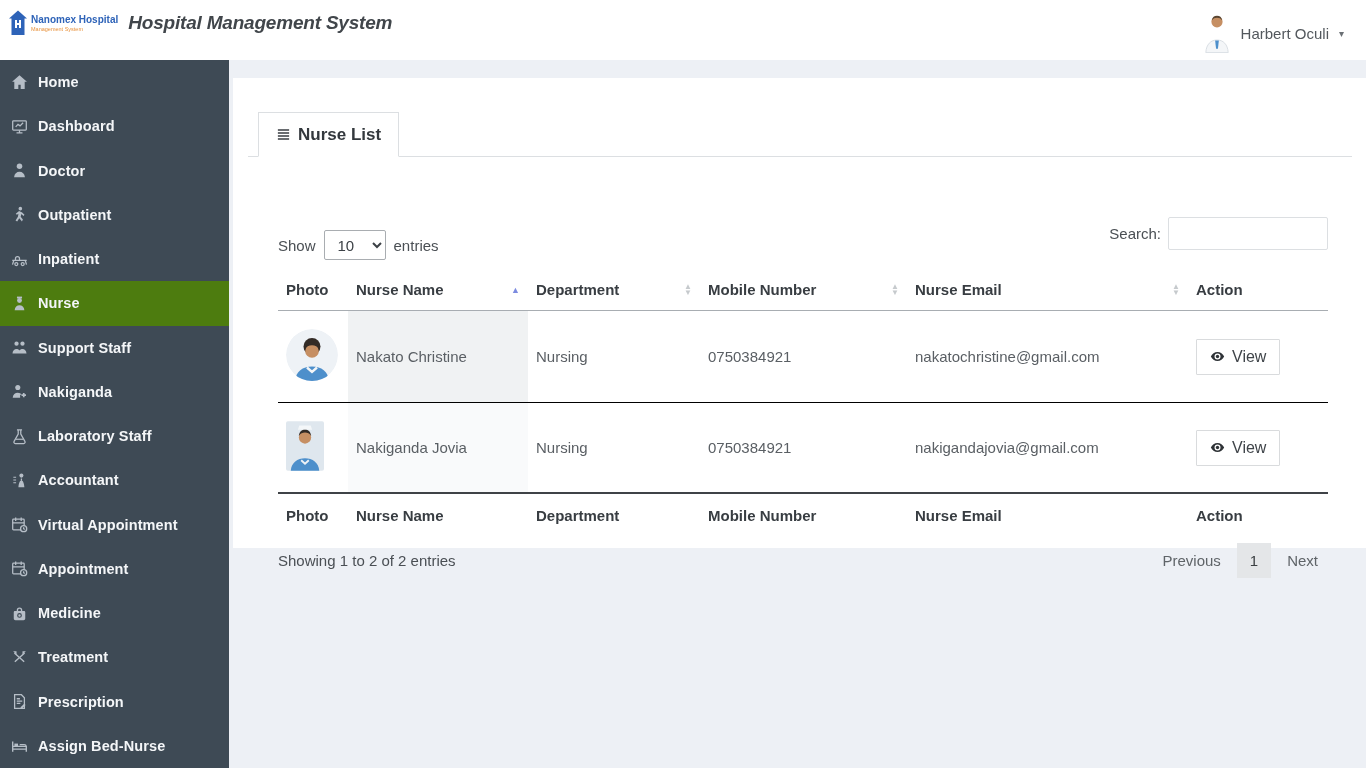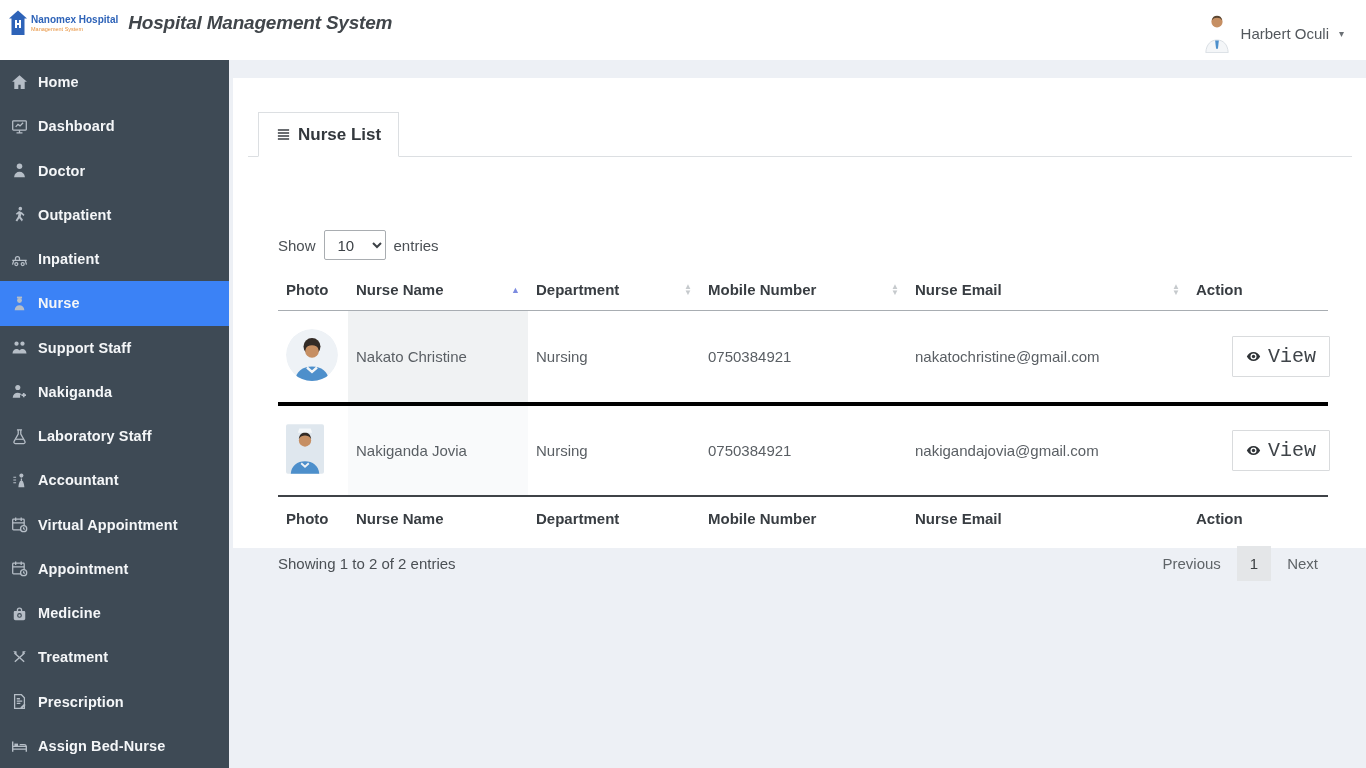--- a/index.html
+++ b/index.html
@@ -18,21 +18,21 @@
   .logo-line2 { font-size:5.5px; color:#e8923d; font-style:normal; }
   .app-title { font-size:19px; font-weight:bold; color:#41464b; letter-spacing:-0.2px;font-style:italic; }
   .user-menu { display:flex; align-items:center; gap:10px; cursor:pointer; padding-top:20px; }
   .user-avatar svg { width:28px; height:40px; display:block; }
   .user-name { font-size:15px; color:#53585d; }
   .caret { font-size:10px; color:#6b7075; }
 
   
   .sidebar { position:absolute; top:60px; left:0; width:229px; height:708px; background:#3e4a55; }
   .side-item { height:44.25px; display:flex; align-items:center; padding-left:8px; cursor:pointer; }
-  .side-item.active { background:#3b82f6; }
+  .side-item.active { background:#4d7c0f; }
   .side-icon { width:22px; display:inline-flex; justify-content:center; color:#b6bec7; flex:0 0 22px; }
   .side-icon svg { width:17px; height:17px; }
   .side-label { margin-left:8px; font-size:14.5px; font-weight:bold; color:#f4f6f8; letter-spacing:0.1px; }
 
   
   .main { position:absolute; top:60px; left:229px; width:1137px; height:708px; background:#edf0f5; }
   .panel { margin:18px 0 0 4px; width:1133px; height:470px; background:#fff; }
 
   .tab-bar { margin:0 14px 0 15px; padding-top:33px; border-bottom:1px solid #dcdfe2; position:relative; height:79px; }
   .tab { position:absolute; bottom:-1px; left:10px; height:45px; display:inline-flex; align-items:center; gap:7px;
@@ -53,29 +53,29 @@
   table.data { width:100%; border-collapse:collapse; margin-top:12px; table-layout:fixed; }
   col.c-photo { width:70px; } col.c-name { width:180px; } col.c-dept { width:172px; }
   col.c-mobile { width:207px; } col.c-email { width:281px; } col.c-action { width:140px; }
   thead th { text-align:left; font-size:15px; font-weight:bold; color:#383d42; padding:9px 22px 12px 8px;
              border-bottom:1px solid #a8adb2; position:relative; }
   th.sortable { cursor:pointer; }
   .sort-arrows { position:absolute; right:8px; top:50%; transform:translateY(-55%); display:flex; flex-direction:column; line-height:0.8; }
   .tri { font-size:8px; color:#c6cacd; }
   .tri.active { color:#7c8be0; font-size:9px; }
   tbody td { font-size:15px; color:#5a5f64; padding:18px 8px; height:64px; vertical-align:middle; }
-  tbody tr + tr td { border-top:4px solid #000000; }
+  tbody tr + tr td { border-top:1px solid #000000; }
   tbody tr:nth-child(odd) td.col-name { background:#f0f2f3; }
   tbody tr:nth-child(even) td.col-name { background:#f9fafb; }
   .photo-wrap { display:inline-flex; }
   .photo-wrap.round svg { width:52px; height:52px; }
   .photo-wrap.rect svg { width:38px; height:50px; }
   .view-btn { display:inline-flex; align-items:center; gap:7px; padding:8px 13px; background:#fff;
-              border:1px solid #d9dbdd; border-radius:1px; font-size:20px; color:#3f4449; cursor:pointer;
-              font-family:Liberation Mono, monospace;margin-left:36px; }
+              border:1px solid #d9dbdd; border-radius:1px; font-size:16px; color:#3f4449; cursor:pointer;
+              font-family:Liberation Sans, sans-serif; }
   .view-btn .btn-icon { display:inline-flex; color:#2f3337; }
   .view-btn svg { width:15px; height:15px; }
   tfoot td { font-size:15px; font-weight:bold; color:#383d42; padding:13px 8px; border-top:2px solid #3f4347; }
 
   .info-row { display:flex; justify-content:space-between; align-items:center; margin-top:6px; }
   .table-info { font-size:15px; color:#4a4f54; }
   .pagination { display:flex; align-items:center; font-size:15px; color:#5f6468; }
   .page-prev, .page-next { padding:9px 10px; cursor:pointer; }
   .page-num { padding:9px 13px; margin:0 6px; background:#e4e6e8; color:#3c4043; cursor:pointer; }
 </style>
@@ -288,20 +288,24 @@
       </div>
 
       <div class="table-wrap">
         <div class="controls">
           <div class="length">
             <span>Show</span>
             <select>
               <option>10</option>
             </select>
             <span>entries</span>
+          </div>
+          <div class="search">
+            <label>Search:</label>
+            <input type="text" value="" style="">
           </div>
         </div>
 
         <table class="data">
           <colgroup>
             <col class="c-photo">
               <col class="c-name">
               <col class="c-dept">
             <col class="c-mobile">
               <col class="c-email">

